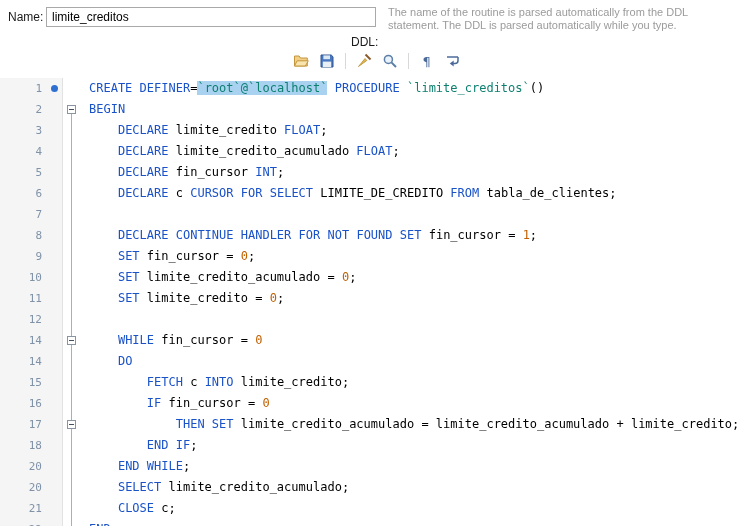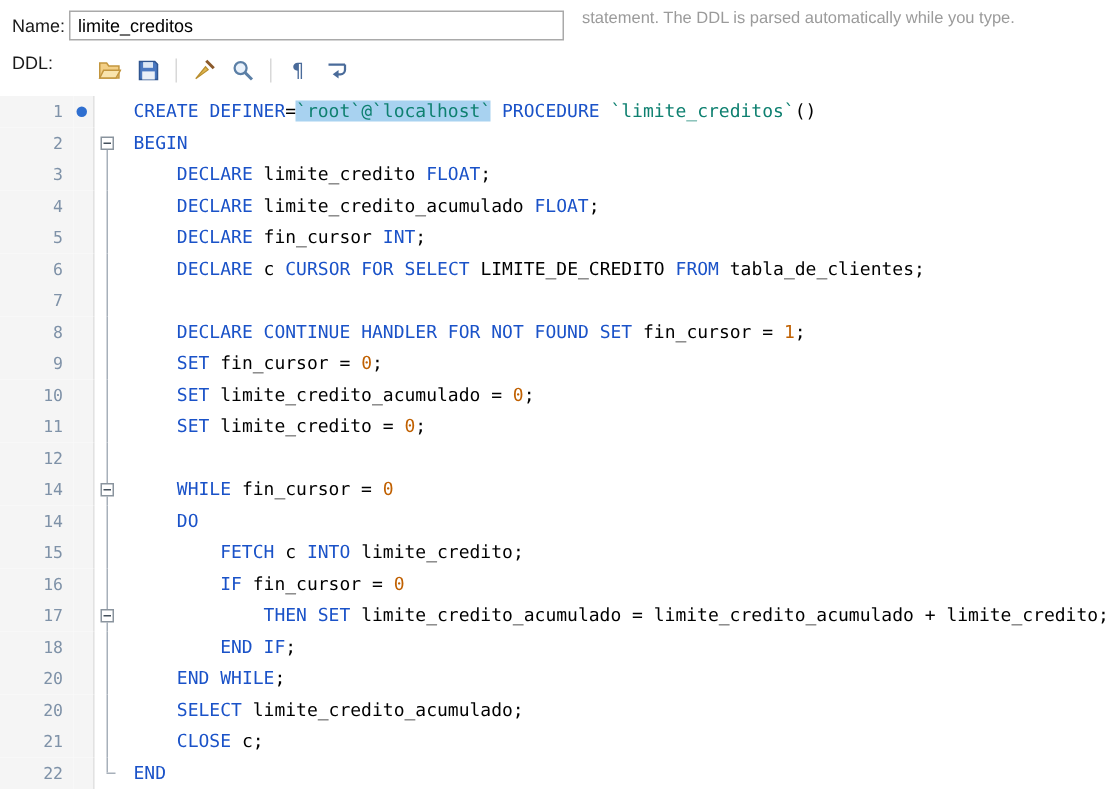--- a/index.html
+++ b/index.html
@@ -8,21 +8,21 @@
 
   
   .header-row{display:flex;align-items:center;padding:7px 8px 4px 8px;}
   .lbl{font-size:12px;color:#1a1a1a;width:38px;flex:none;}
   .name-input{width:330px;height:20px;border:1px solid #a9a9a9;background:#fff;
               font:12px "Liberation Sans",sans-serif;padding:1px 5px;box-sizing:border-box;color:#000;}
   .help{position:absolute;left:388px;top:6px;width:346px;font-size:11px;line-height:13px;
         color:var(--help,#9b9b9b);}
 
   
-  .ddl-row{display:flex;padding:4px 8px 5px 8px;}
+  .ddl-row{display:flex;align-items:center;padding:4px 8px 5px 8px;flex-direction:column;}
   .toolbar{display:flex;align-items:center;margin-left:14px;}
   .tb-icon{width:24px;height:21px;display:flex;align-items:center;justify-content:center;
            border:1px solid transparent;border-radius:3px;cursor:default;}
   .tb-icon svg{width:16px;height:16px;display:block;}
   .sep{width:1px;height:16px;background:#d8d8d8;margin:0 5px;flex:none;}
 
   
   .editor{position:relative;margin-top:1px;}
   .line{display:flex;height:21px;line-height:21px;}
   .ln{flex:none;width:42px;padding-right:7px;text-align:right;
@@ -55,20 +55,21 @@
 <body>
 
 <div class="app">
 
   <div class="header-row">
     <span class="lbl">Name:</span>
     <input class="name-input" type="text" value="limite_creditos" style="">
   </div>
 
   <div class="help">
+    <div>The name of the routine is parsed automatically from the DDL</div>
     <div>statement. The DDL is parsed automatically while you type.</div>
   </div>
 
   <div class="ddl-row">
     <span class="lbl">DDL:</span>
     <div class="toolbar" id="toolbar">
         <span class="tb-icon">
           <svg viewBox="0 0 16 16">
             <path d="M1.5 3h4.6l1.4 2h6.8v8H1.5z" fill="#f3cf86" stroke="#c3963e" stroke-width="1"></path>
             <path d="M1.5 13l2.6-5.2h11.2L12.3 13z" fill="#f9e4ad" stroke="#c3963e" stroke-width="1"></path>

